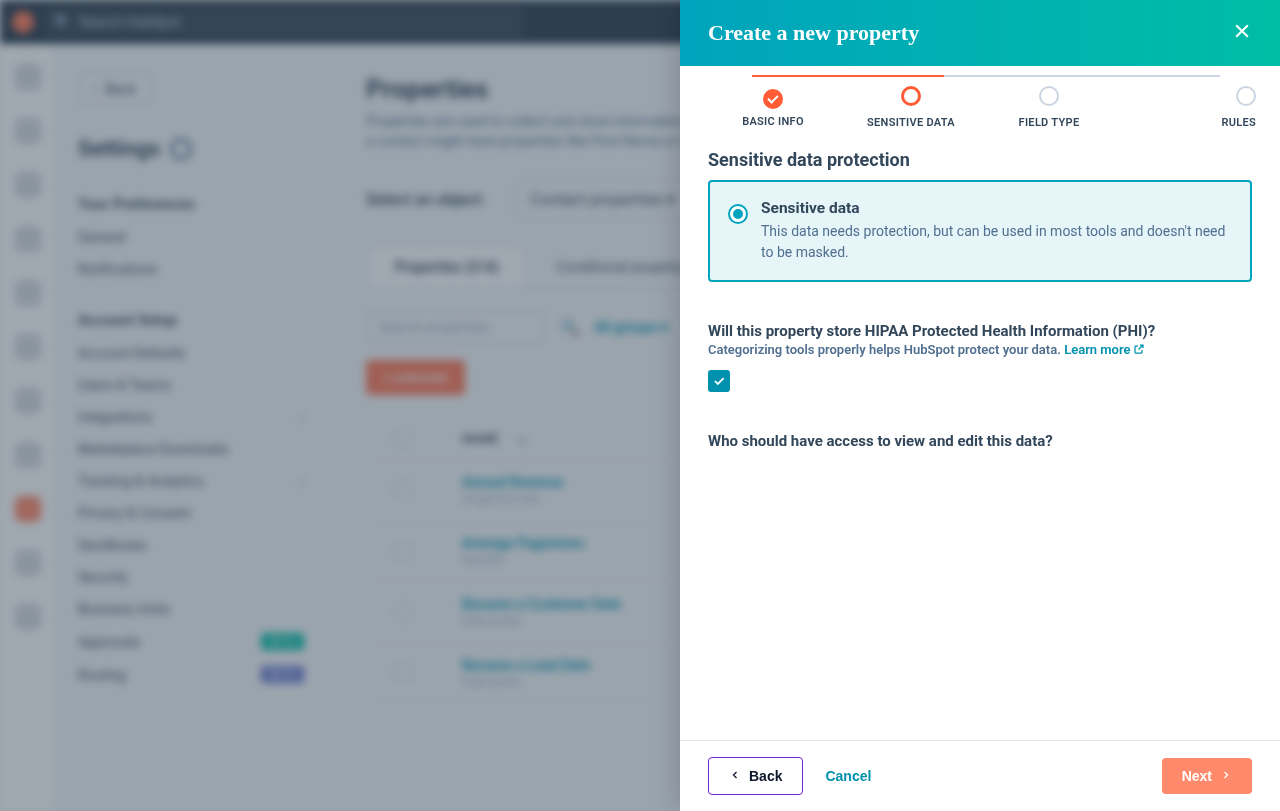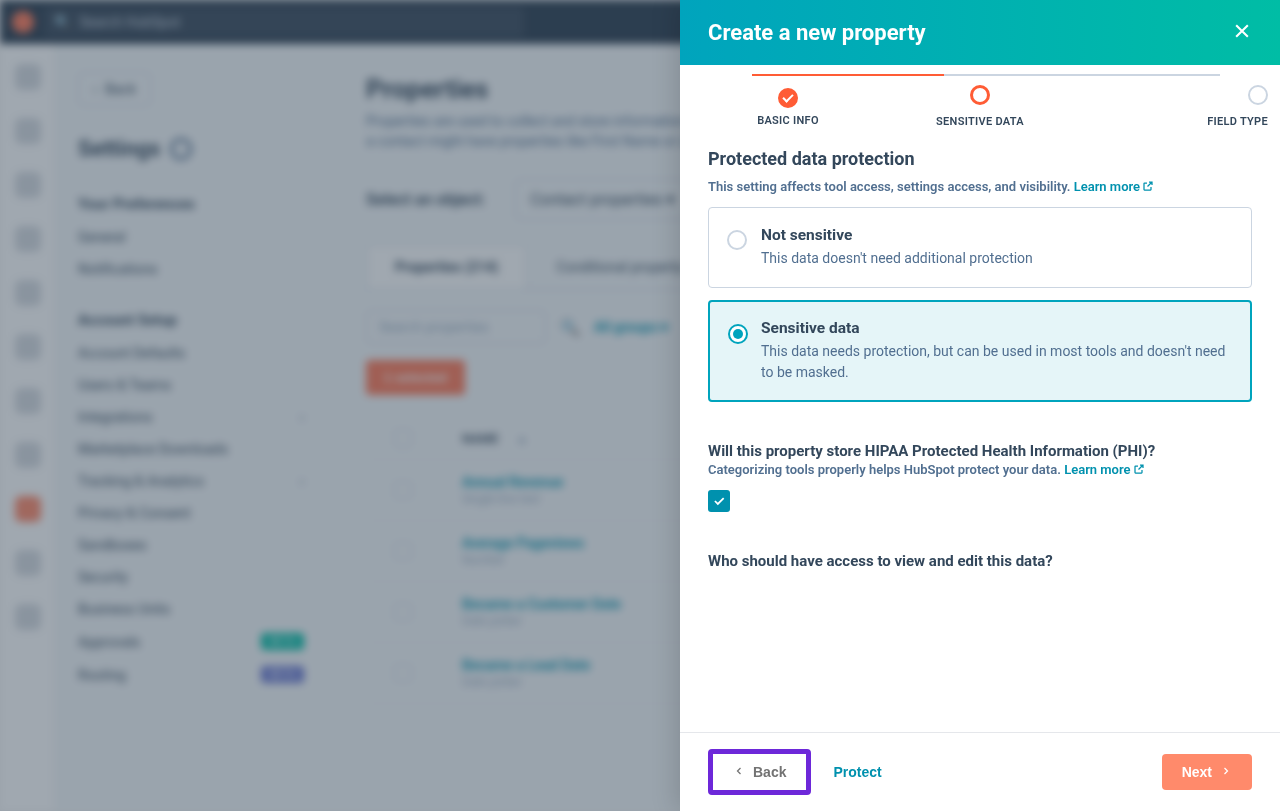--- a/index.html
+++ b/index.html
@@ -38,25 +38,25 @@
   .table { margin-top:22px; }
   .th { display:flex; align-items:center; gap:20px; color:#33475b; font-weight:600; font-size:13px; padding:12px 0; border-bottom:1px solid #e5e7eb;}
   .th .cb, .row .cb { width:18px; height:18px; border:1px solid #cbd5e1; border-radius:3px; margin-left:28px;}
   .row { display:flex; align-items:center; gap:20px; padding:14px 0; border-bottom:1px solid #e5e7eb;}
   .row .name { color:#0091ae; font-weight:600; font-size:14px; }
   .row .meta { color:#99acc2; font-size:12px; margin-top:2px;}
   
   .overlay { position:absolute; inset:0; background:rgba(45,62,80,0.45); }
   
   .drawer { position:absolute; top:0; right:0; width:600px; height:100%; background:#fff; display:flex; flex-direction:column; box-shadow:-4px 0 24px rgba(0,0,0,.15);}
-  .drawer-header { background:linear-gradient(90deg,#00a4bd 0%,#00bda5 100%); color:#fff; padding:20px 28px; display:flex; align-items:center; justify-content:space-between;}
+  .drawer-header { background:linear-gradient(90deg,#00a4bd 0%,#00bda5 100%); color:#fff; padding:20px 28px; display:flex; align-items:center; justify-content:space-between;font-family:Liberation Serif, serif;}
   .drawer-header h2 { font-size:22px; font-weight:700; }
   .close-x { cursor:pointer; }
   .close-x svg { width:20px; height:20px; stroke:#fff; stroke-width:2.5; }
-  .stepper { display:flex; align-items:flex-start; padding:20px 12px 4px; position:relative;}
+  .stepper { display:flex; align-items:flex-start; padding:20px 24px 4px; position:relative;}
   .step { flex:1; text-align:center; position:relative; }
   .step:first-child { text-align:left; }
   .step:last-child { text-align:right; }
   .circle { width:20px; height:20px; border-radius:50%; border:2px solid #cbd5e1; background:#fff; display:inline-flex; align-items:center; justify-content:center; position:relative; z-index:2;}
   .step.done .circle { background:#ff5c35; border-color:#ff5c35; }
   .step.active .circle { border-color:#ff5c35; border-width:3px; }
   .check { width:10px; height:6px; border-left:2px solid #fff; border-bottom:2px solid #fff; transform:rotate(-45deg); margin-top:-2px;}
   .step-label { font-size:11px; font-weight:600; color:#33475b; margin-top:6px; letter-spacing:.3px;}
   .step-line { position:absolute; top:9px; height:2px; background:#cbd5e1; z-index:1;}
   .step-line.l1 { left:12%; right:56%; background:#ff5c35; }
@@ -76,21 +76,21 @@
   .card.selected .radio::after { content:""; position:absolute; inset:3px; background:#00a4bd; border-radius:50%; }
   .card-title { font-weight:700; font-size:15.5px; margin-bottom:4px;}
   .card-desc { font-size:14px; color:#516f90; line-height:1.5;}
   .block { margin-top:40px; }
   .checkbox-row { display:flex; align-items:center; gap:14px; margin-top:10px;}
   .checkbox { width:22px; height:22px; background:#0091ae; border-radius:3px; display:flex; align-items:center; justify-content:center;}
   .checkbox svg { width:14px; height:14px; stroke:#fff; stroke-width:3; fill:none;}
   .checkbox-label { font-size:15.5px; color:#33475b;}
   .drawer-footer { border-top:1px solid #e5e7eb; padding:16px 28px; display:flex; align-items:center; gap:18px;}
   .btn { border-radius:4px; padding:10px 20px; font-size:14px; font-weight:600; cursor:pointer; display:inline-flex; align-items:center; gap:8px;}
-  .btn-outline { border:5px solid #6d28d9; color:#737373; background:#fff;}
+  .btn-outline { border:1px solid #6d28d9; color:#0f172a; background:#fff;}
   .btn-link { border:none; background:none; color:#0091ae; padding:10px 4px;}
   .btn-primary { border:none; background:#ff8a6b; color:#fff; margin-left:auto;justify-content:center;}
   .chev { display:inline-block; }
   .chev svg { width:12px; height:12px; stroke:currentColor; stroke-width:2.5; fill:none;}
 </style>
 </head>
 <body>
 
 <div class="bg">
   <div class="topbar">
@@ -253,37 +253,30 @@
       <div class="step-label">BASIC INFO</div>
     </div>
     <div class="step active">
       <span class="circle"></span>
       <div class="step-label">SENSITIVE DATA</div>
     </div>
     <div class="step">
       <span class="circle"></span>
       <div class="step-label">FIELD TYPE</div>
     </div>
+    <div class="step">
+      <span class="circle"></span>
+      <div class="step-label">RULES</div>
+    </div>
   </div>
 
   <div class="drawer-body">
-    <div class="section-title">Protected data protection</div>
-
-    <div class="qsub">
-      <span>This setting affects tool access, settings access, and visibility.</span>
-      <a href="#"><span>Learn more</span><span class="ext"><svg width="12" height="12" viewBox="0 0 24 24" fill="none" stroke="#0091ae" stroke-width="2.5">
-              <path d="M14 4h6v6M20 4l-9 9M18 14v5a1 1 0 0 1-1 1H5a1 1 0 0 1-1-1V7a1 1 0 0 1 1-1h5"></path>
-            </svg></span></a>
-    </div>
-
-    <div class="card">
-      <span class="radio"></span>
-      <div class="card-title">Not sensitive</div>
-      <div class="card-desc">This data doesn't need additional protection</div>
-    </div>
+    <div class="section-title">Sensitive data protection</div>
+
+
 
     <div class="card selected">
       <span class="radio"></span>
       <div class="card-title">Sensitive data</div>
       <div class="card-desc">This data needs protection, but can be used in most tools and doesn't need to be masked.</div>
     </div>
 
     <div class="block">
       <div class="q">Will this property store HIPAA Protected Health Information (PHI)?</div>
       <div class="qsub">
@@ -306,21 +299,21 @@
     </div>
   </div>
 
   <div class="drawer-footer">
     <button class="btn btn-outline">
       <span class="chev"><svg viewBox="0 0 24 24">
             <path d="M15 6l-6 6 6 6"></path>
           </svg></span>
       <span>Back</span>
     </button>
-    <button class="btn btn-link">Protect</button>
+    <button class="btn btn-link">Cancel</button>
     <button class="btn btn-primary">
       <span>Next</span>
       <span class="chev"><svg viewBox="0 0 24 24">
             <path d="M9 6l6 6-6 6"></path>
           </svg></span>
     </button>
   </div>
 </div>
 
 </body></html>

